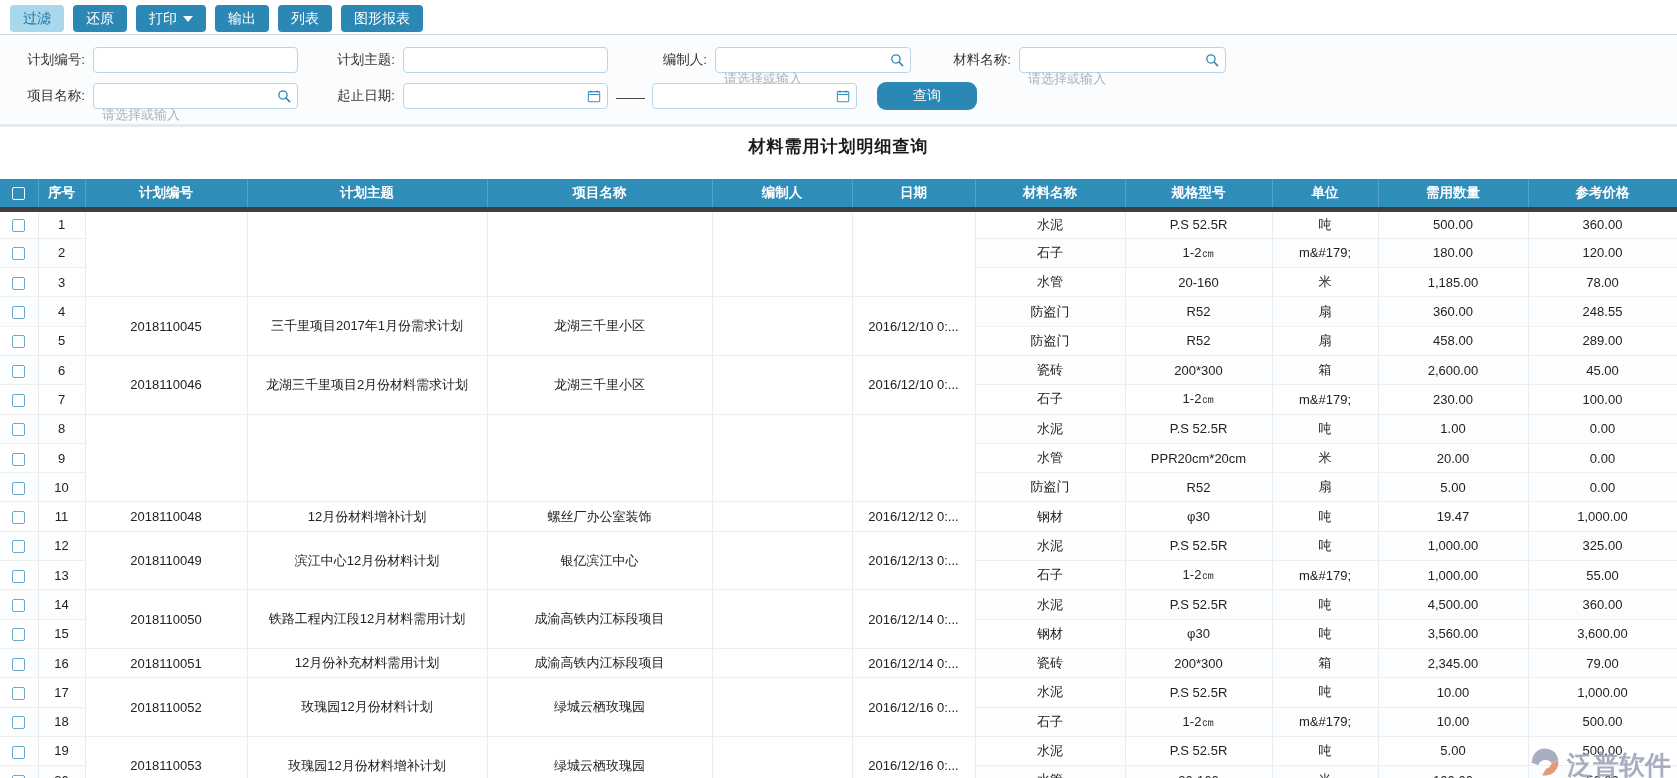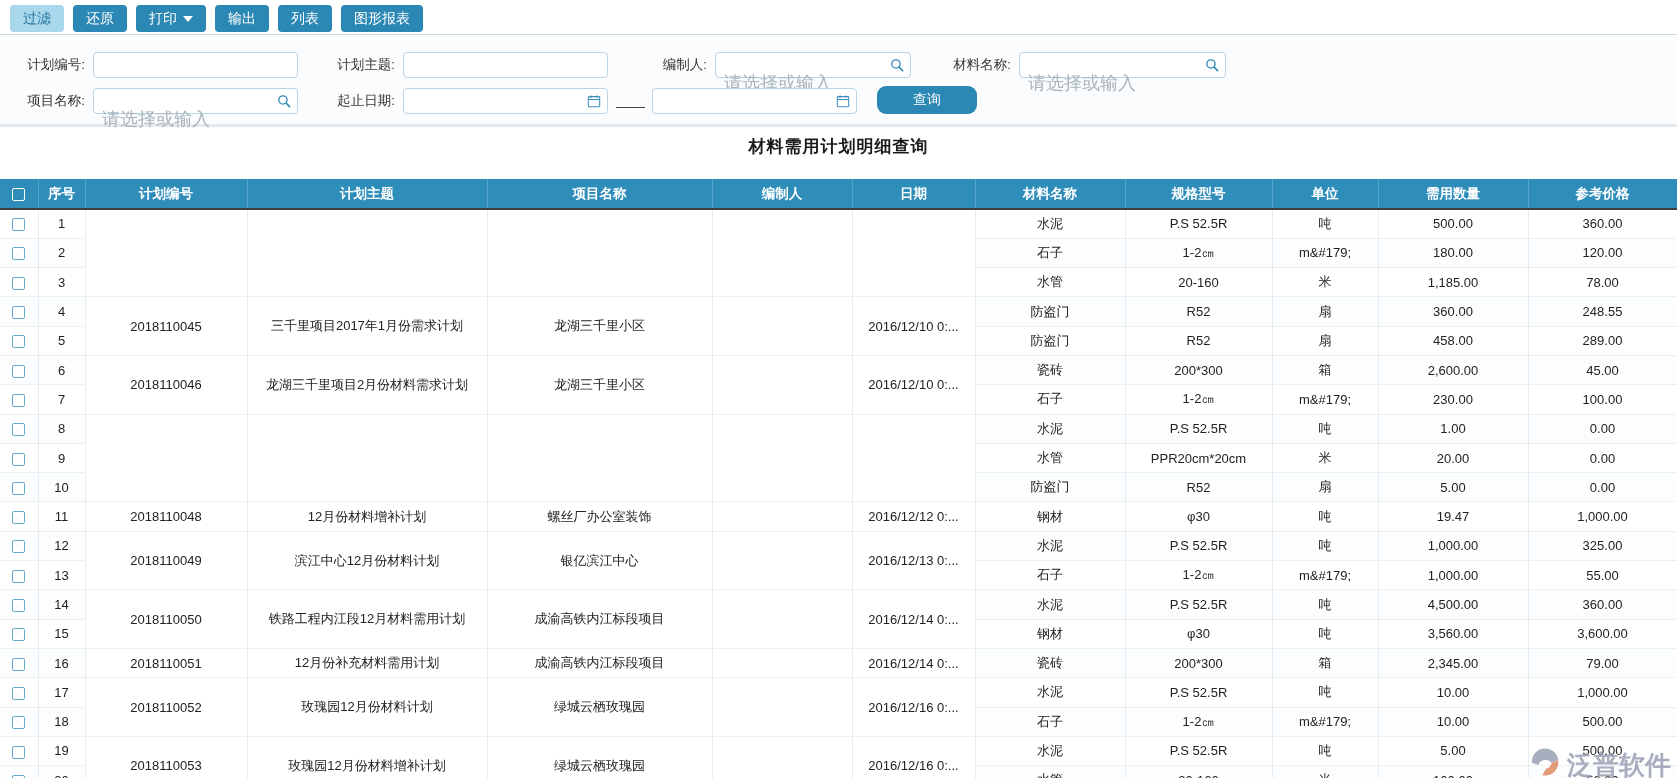--- a/index.html
+++ b/index.html
@@ -52,21 +52,21 @@
   }
 
   
   #search-panel {
     background: #fbfcfd;
     padding: 7px 0 10px 0;
     border-bottom: 3px solid #e4eaee;
   }
   .form-row {
     display: flex;
-    align-items: flex-end;
+    align-items: center;
     height: 36px;
     padding-left: 8px;
   }
   .field {
     display: flex;
     align-items: center;
     white-space: nowrap;
   }
   .field-label {
     font-size: 13.5px;
@@ -82,21 +82,21 @@
     background: #ffffff;
     display: flex;
     align-items: center;
   }
   .ctrl input {
     border: none;
     outline: none;
     background: transparent;
     height: 24px;
     width: 100%;
-    font-size: 18px;
+    font-size: 13px;
     color: #be185d;
     padding: 0 8px;
     font-family: "Liberation Sans", sans-serif;
     margin-top: 36px;
   }
   .ctrl input::placeholder { color: #a8b4bd; }
   .icon-btn {
     width: 26px;
     flex: 0 0 26px;
     height: 24px;
@@ -146,21 +146,21 @@
     width: 1677px;
     table-layout: fixed;
   }
   table.grid thead th {
     background: #2f8dba;
     color: #ffffff;
     font-size: 13.5px;
     font-weight: bold;
     height: 30px;
     border-right: 1px solid #53a2c7;
-    border-bottom: 2px solid #404040;
+    border-bottom: 5px solid #404040;
     text-align: center;
     white-space: nowrap;
   }
   table.grid tbody td {
     height: 29.3px;
     font-size: 13px;
     color: #222;
     border-right: 1px solid #e6ecf0;
     border-bottom: 1px solid #eaeff2;
     text-align: center;

